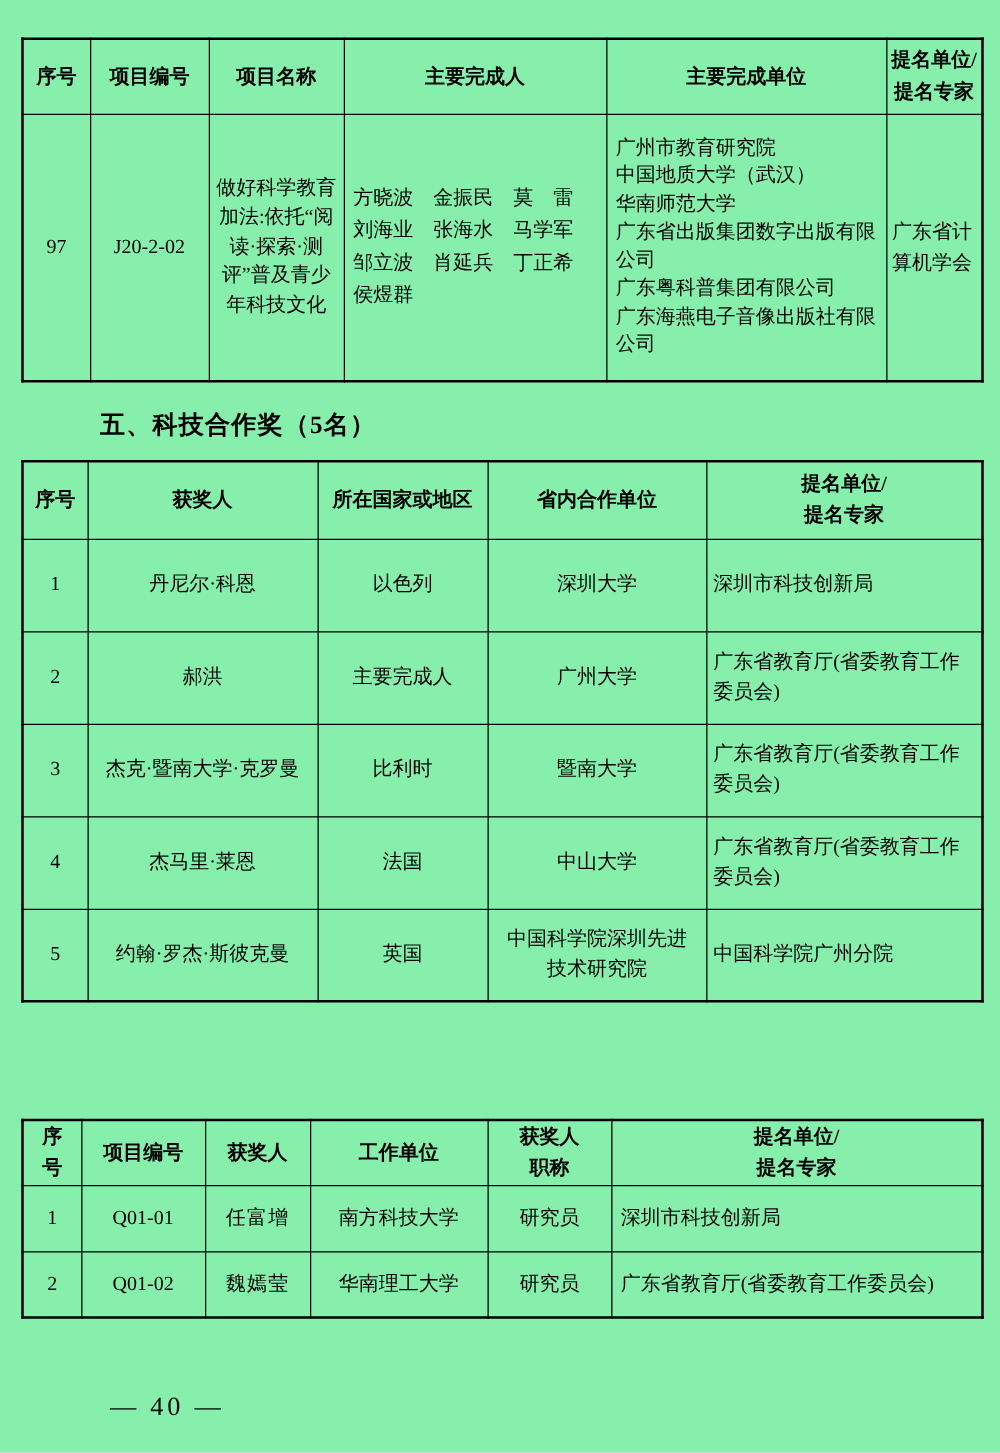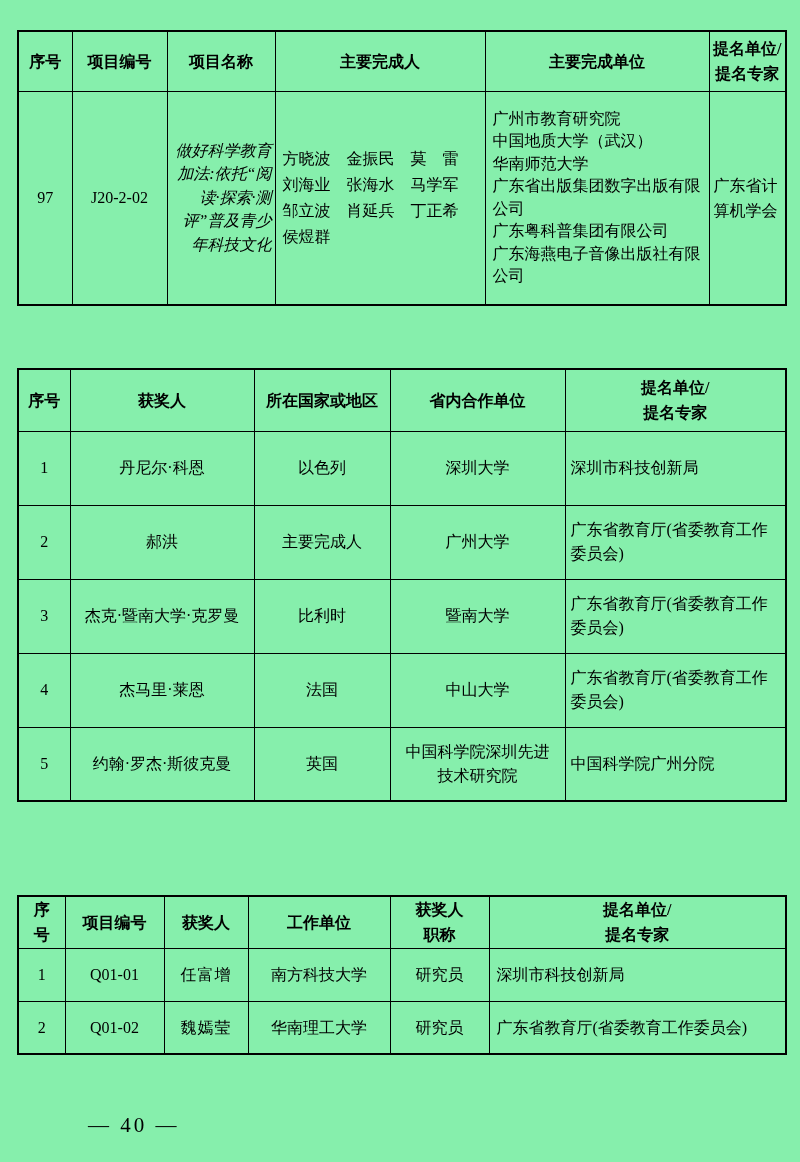--- a/index.html
+++ b/index.html
@@ -36,21 +36,21 @@
     font-size: 16px;
     line-height: 23px;
     padding: 0 12px;
   }
 
   
   .t1 { left: 17px; top: 30px; width: 768px; }
   .t1 thead tr { height: 60px; }
   .t1 tbody tr { height: 185px; }
   .t1 td:nth-child(1), .t1 td:nth-child(2) { text-align: center; }
-  .t1 td:nth-child(3) { text-align: right; padding: 0 3px; line-height: 23.5px; font-style: italic; }
+  .t1 td:nth-child(3) { text-align: center; padding: 0 3px; line-height: 23.5px; }
   .t1 td:nth-child(4) { text-align: left; padding: 16px 7px; line-height: 26px; }
   .t1 td:nth-child(5) { text-align: left; padding: 16px 7px; line-height: 22.5px; }
   .t1 td:nth-child(6) { text-align: left; padding: 4px 4px; line-height: 25px; }
 
   
   .t2 { left: 17px; top: 368px; width: 768px; }
   .t2 thead tr { height: 62px; }
   .t2 tbody tr { height: 74px; }
   .t2 td { text-align: center; line-height: 24px; }
   .t2 td:last-child { text-align: left; padding: 0 5px; }
@@ -118,20 +118,21 @@
 中国地质大学（武汉）
 华南师范大学
 广东省出版集团数字出版有限公司
 广东粤科普集团有限公司
 广东海燕电子音像出版社有限公司</td>
           <td>广东省计算机学会</td>
         </tr>
       </tbody>
   </table>
 
+  <div class="section-title" id="sec5">五、科技合作奖（5名）</div>
 
   <table class="t2">
     <colgroup>
       <col style="width:52px">
         <col style="width:184px">
         <col style="width:136px">
       <col style="width:175px">
         <col style="width:221px">
     </colgroup>
     <thead>

